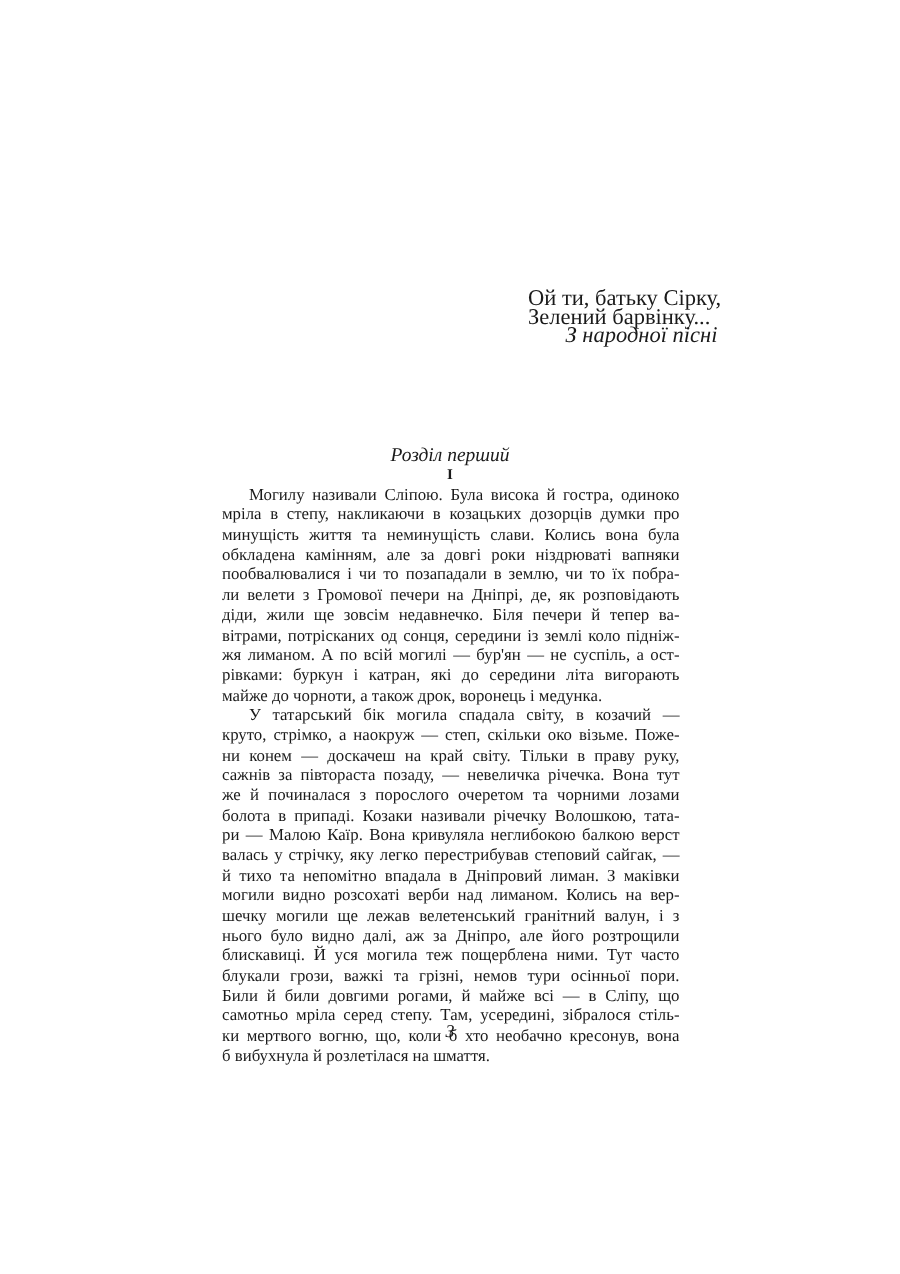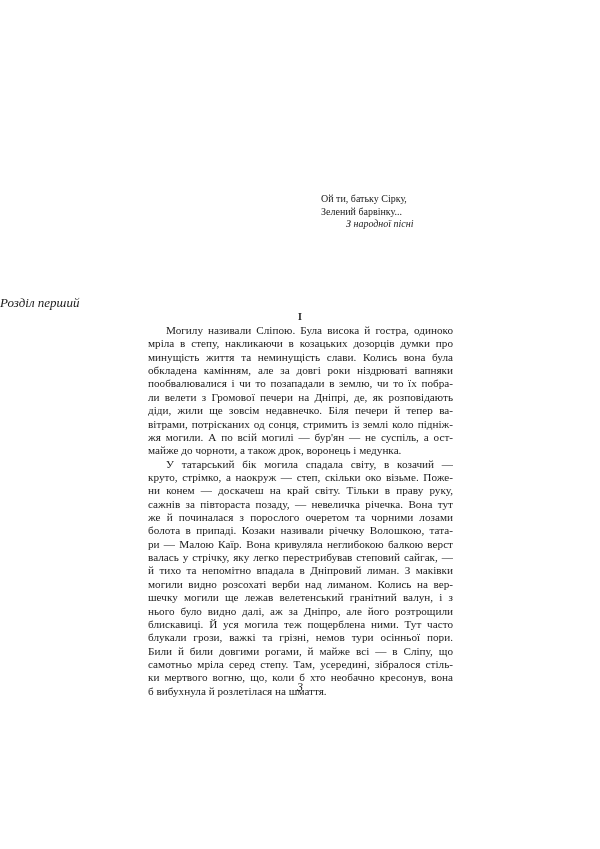--- a/index.html
+++ b/index.html
@@ -10,38 +10,39 @@
     body {
       width: 600px;
       height: 849px;
       position: relative;
       overflow: hidden;
       font-family: "Liberation Serif", "DejaVu Serif", serif;
       color: #1a1a1a;
     }
     .epigraph {
       position: absolute;
-      left: 321px;
+      left: 352px;
       top: 193px;
       width: 150px;
-      font-size: 10px;
+      font-size: 15px;
       line-height: 12.6px;
     }
     .epigraph .line { display: block; white-space: nowrap; }
     .epigraph .source {
       display: block;
       font-style: italic;
       padding-left: 25px;
       white-space: nowrap;
     }
     .chapter-title {
       position: absolute;
       left: 0;
       width: 600px;
       top: 296px;
+      text-align: center;
       font-style: italic;
       font-size: 13px;
       line-height: 14px;
     }
     .section-num {
       position: absolute;
       left: 0;
       width: 600px;
       top: 311px;
       text-align: center;
@@ -90,22 +91,23 @@
 <div class="section-num">I</div>
 
 <div class="body-text">
   <span class="ln indent">Могилу називали Сліпою. Була висока й гостра, одиноко</span>
   <span class="ln">мріла в степу, накликаючи в козацьких дозорців думки про</span>
   <span class="ln">минущість життя та неминущість слави. Колись вона була</span>
   <span class="ln">обкладена камінням, але за довгі роки ніздрюваті вапняки</span>
   <span class="ln">пообвалювалися і чи то позападали в землю, чи то їх побра-</span>
   <span class="ln">ли велети з Громової печери на Дніпрі, де, як розповідають</span>
   <span class="ln">діди, жили ще зовсім недавнечко. Біля печери й тепер ва-</span>
-  <span class="ln">вітрами, потрісканих од сонця, стримить із землі коло підніж-</span>
-  <span class="ln">жя могили. А по всій могилі — бур'ян — не суспіль, а ост-</span>
+  <span class="ln">вітрами, потрісканих од сонця, середини із землі коло підніж-</span>
+  <span class="ln">жя лиманом. А по всій могилі — бур'ян — не суспіль, а ост-</span>
+  <span class="ln">рівками: буркун і катран, які до середини літа вигорають</span>
   <span class="ln last">майже до чорноти, а також дрок, воронець і медунка.</span>
   <span class="ln indent">У татарський бік могила спадала світу, в козачий —</span>
   <span class="ln">круто, стрімко, а наокруж — степ, скільки око візьме. Поже-</span>
   <span class="ln">ни конем — доскачеш на край світу. Тільки в праву руку,</span>
   <span class="ln">сажнів за півтораста позаду, — невеличка річечка. Вона тут</span>
   <span class="ln">же й починалася з порослого очеретом та чорними лозами</span>
   <span class="ln">болота в припаді. Козаки називали річечку Волошкою, тата-</span>
   <span class="ln">ри — Малою Каїр. Вона кривуляла неглибокою балкою верст</span>
   <span class="ln">валась у стрічку, яку легко перестрибував степовий сайгак, —</span>
   <span class="ln">й тихо та непомітно впадала в Дніпровий лиман. З маківки</span>

